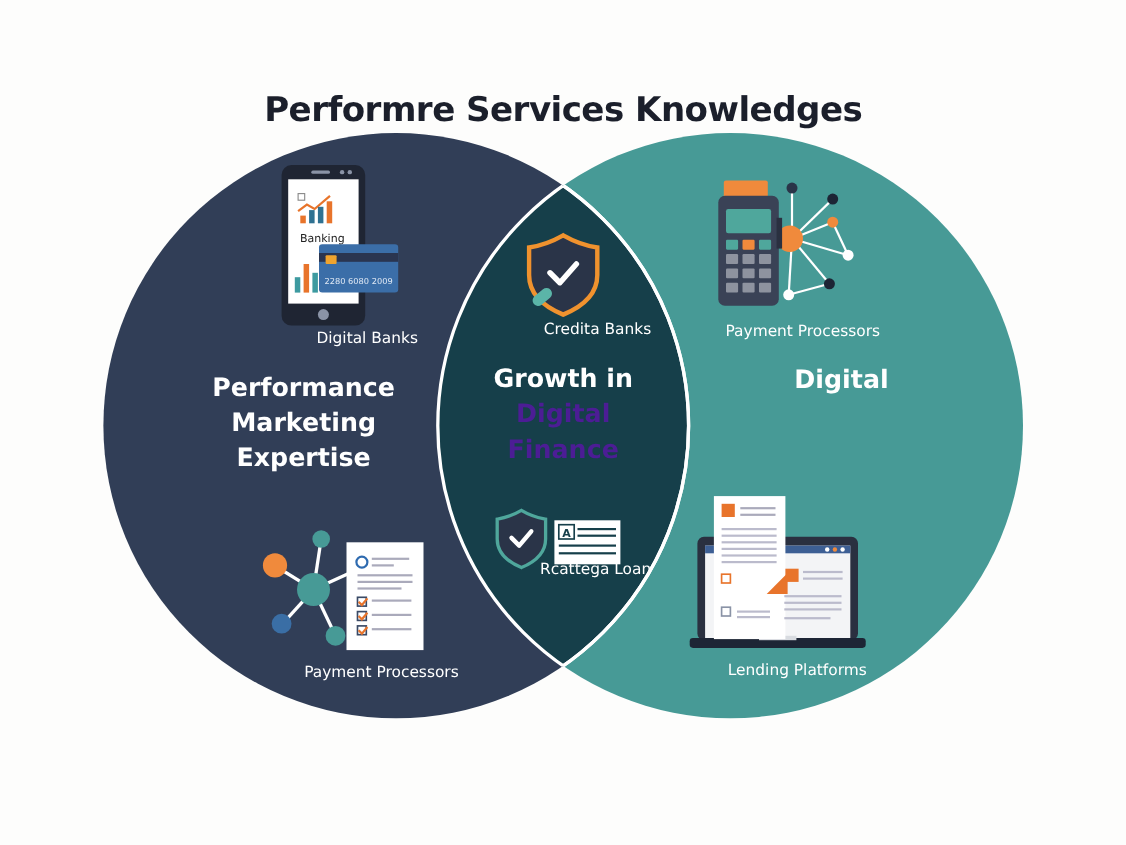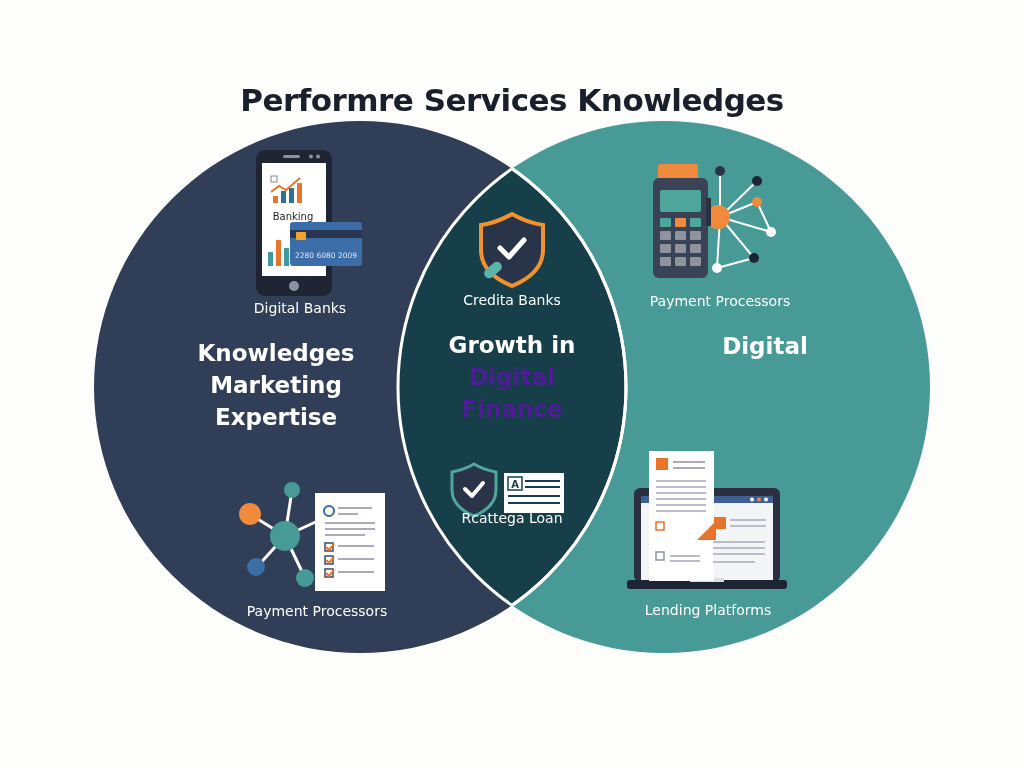--- a/index.html
+++ b/index.html
@@ -1,19 +1,19 @@
 <!DOCTYPE html>
 <html><head>
 <meta charset="utf-8">
 <style>
   html,body{margin:0;padding:0;}
   body{width:1024px;height:768px;background:#fdfdfc;position:relative;overflow:hidden;font-family:"DejaVu Sans",sans-serif;}
   #title{position:absolute;left:0;top:38px;width:1024px;text-align:center;font-size:31px;font-weight:bold;color:#1b1f2b;letter-spacing:-0.5px;margin-top:44px;}
   svg#venn{position:absolute;left:0;top:0;}
-  .lbl{position:absolute;text-align:center;color:#ffffff;font-size:14px;white-space:nowrap;}
+  .lbl{position:absolute;text-align:right;color:#ffffff;font-size:14px;white-space:nowrap;}
   .big{position:absolute;text-align:center;font-weight:bold;font-size:23px;line-height:32px;color:#ffffff;}
   .big span{display:block;}
   .orange{color:#4c1d95;}
 </style>
 </head>
 <body>
 
 <div id="title">Performre Services Knowledges</div>
 
 <svg id="venn" width="1024" height="768" viewBox="0 0 1024 768">
@@ -173,21 +173,21 @@
       <rect x="730" y="525" width="36" height="2" fill="#bbc"></rect>
     <rect x="713" y="541" width="52" height="2" fill="#bbc"></rect>
       <rect x="713" y="547" width="52" height="2" fill="#bbc"></rect>
       <rect x="713" y="553" width="52" height="2" fill="#bbc"></rect>
     <rect x="713" y="561" width="42" height="2" fill="#bbc"></rect>
   </g>
 </svg>
 
 <div class="lbl" style="left:220px;top:300px;width:160px;">Digital Banks</div>
 <div class="big" style="left:176px;top:337px;width:200px;">
-  <span>Knowledges</span>
+  <span>Performance</span>
   <span>Marketing</span>
   <span>Expertise</span>
 </div>
 <div class="lbl" style="left:217px;top:603px;width:200px;">Payment Processors</div>
 
 <div class="lbl" style="left:432px;top:292px;width:160px;">Credita Banks</div>
 <div class="big" style="left:412px;top:329px;width:200px;">
   <span>Growth in</span>
   <span class="orange">Digital</span>
   <span class="orange">Finance</span>

